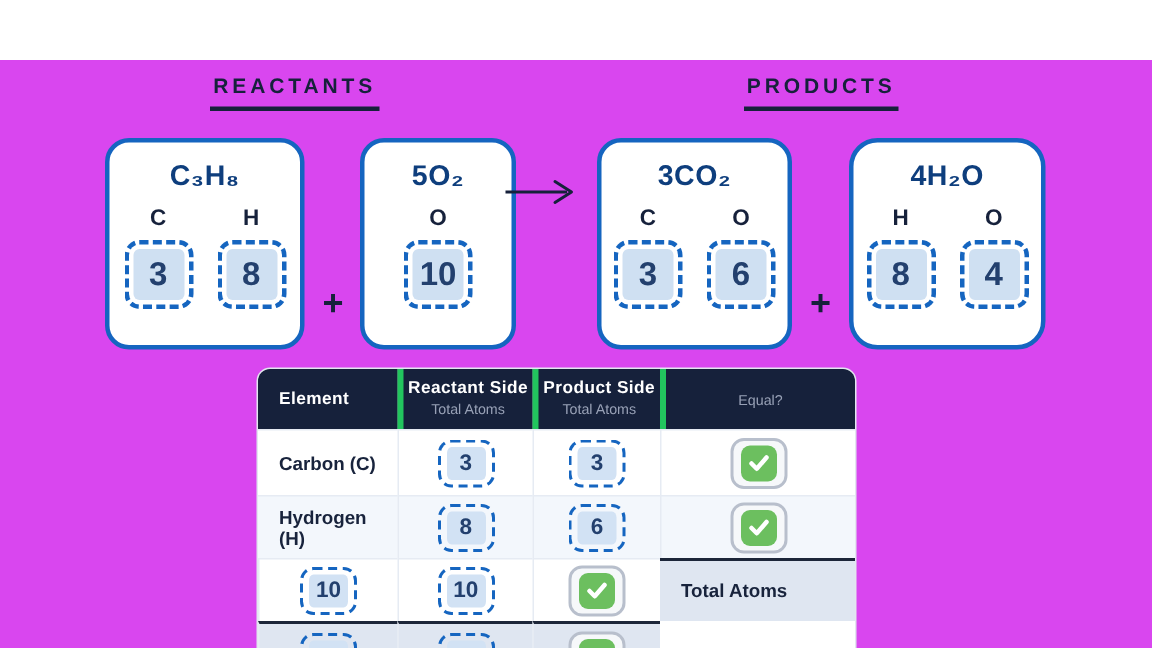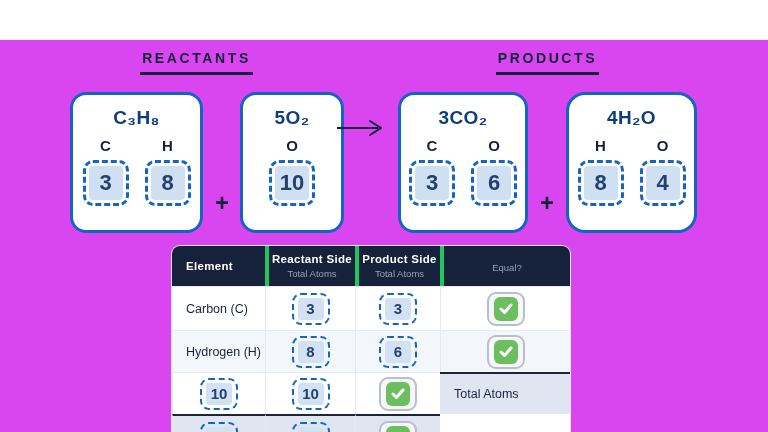--- a/index.html
+++ b/index.html
@@ -62,21 +62,21 @@
   .th.first { align-items:flex-start; padding-left:14px; }
   .th .lbl { font-size:11.5px; font-weight:bold; letter-spacing:0.3px; }
   .th .sub { font-size:9.5px; color:#98a1b6; margin-top:3px; }
   .th.bl { border-left:4px solid #22c55e; }
 
   .td {
     display:flex; align-items:center; justify-content:center;
     border-top:1px solid #e6ebf3; background:#ffffff;
   }
   .td.first { justify-content:flex-start; padding-left:14px;
-              font-size:12.5px; font-weight:normal; color:#18233c; }
+              font-size:12.5px; font-weight:bold; color:#18233c; }
   .td.bl { border-left:1px solid #e6ebf3; }
   .row-alt .td { background:#f3f7fc; }
   .row-total .td { background:#dfe6f1; border-top:2px solid #1c2639; }
 
   .tchip {
     min-width:38px; height:32px; border:2px dashed #1565c0; border-radius:9px;
     padding:3px 4px; background:#d2e2f4; background-clip:content-box;
     display:flex; align-items:center; justify-content:center;
     font-size:15px; font-weight:bold; color:#23406e;
   }

